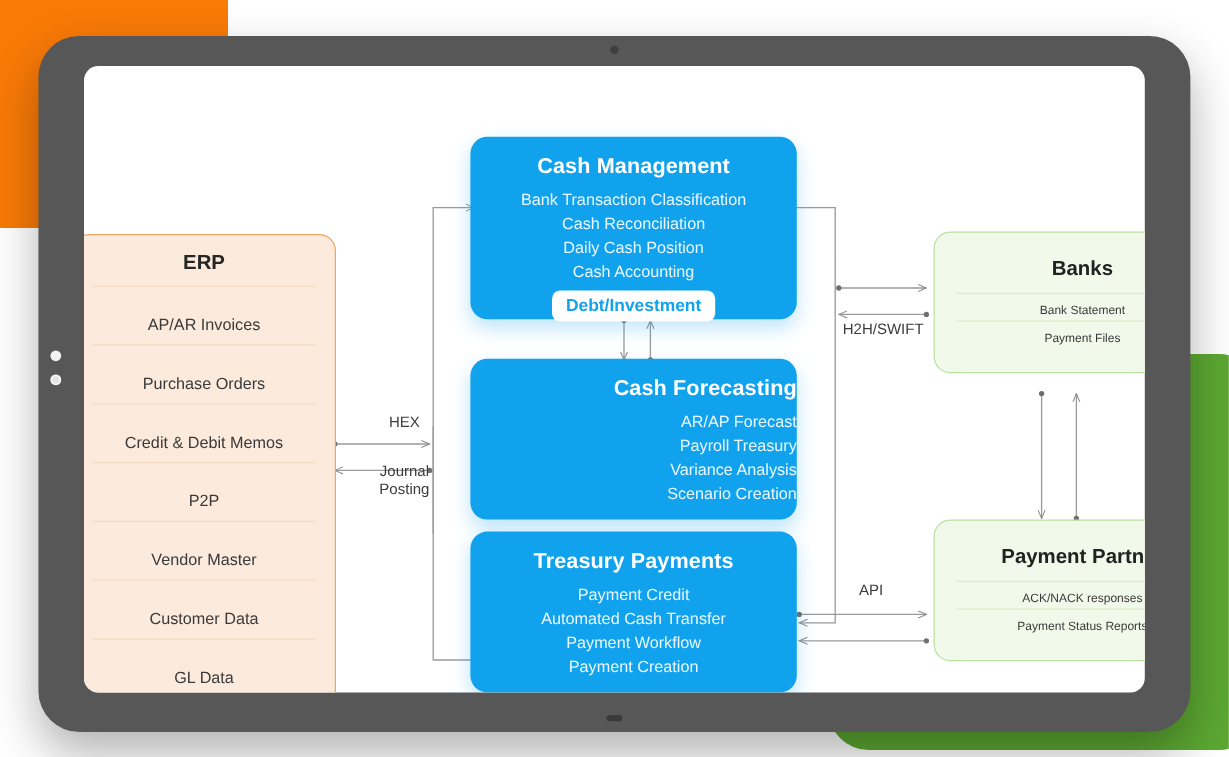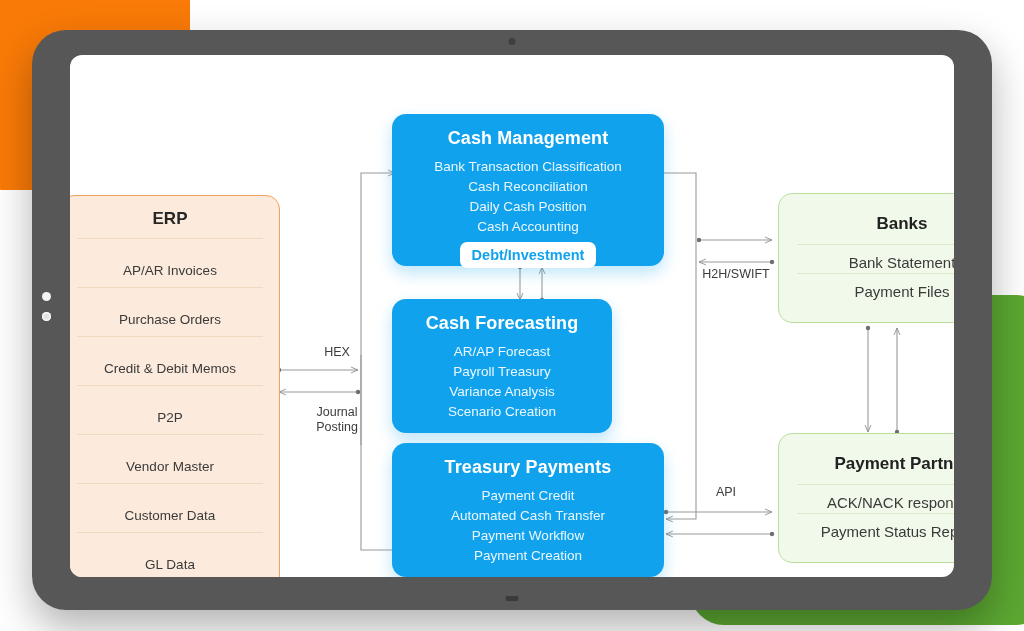--- a/index.html
+++ b/index.html
@@ -99,21 +99,21 @@
   .node-peach .node-item:first-of-type { border-top: none; padding-top: 2px; }
 
   .node-green {
     background: #F1FAEA; border: 1.6px solid #B9DFA0;
     padding: 20px 18px; text-align: center;
   }
   .node-green .node-title {
     font-size: 17px; font-weight: bold; color: #222222; margin-bottom: 10px;
   }
   .node-green .node-item {
-    font-size: 15px; color: #3A3A3A; padding: 9px 0 2px 0;
+    font-size: 10px; color: #3A3A3A; padding: 9px 0 2px 0;
     border-top: 1px solid #D9EBCB;
   }
   .node-green .node-item:first-of-type { border-top: none; padding-top: 0; padding-bottom: 9px; }
 
   
   .wire-label {
     position: absolute; font-size: 12.5px; color: #3C3C3C;
     text-align: center; line-height: 15px; white-space: pre-line;
   }
 </style>
@@ -165,21 +165,21 @@
             <line x1="596" y1="457" x2="702" y2="457" marker-start="url(#dot)" marker-end="url(#arw)"></line>
             <line x1="702" y1="479" x2="596" y2="479" marker-start="url(#dot)" marker-end="url(#arw)"></line>
 
             <line x1="798" y1="273" x2="798" y2="377" marker-start="url(#dot)" marker-end="url(#arw)"></line>
             <line x1="827" y1="377" x2="827" y2="273" marker-start="url(#dot)" marker-end="url(#arw)"></line>
           </g>
         </svg>
 
         <div class="wire-label" style="left:232px; top:290px; width:70px;">HEX</div>
 
-        <div class="wire-label" style="left:226px; top:350px; width:82px;">Journal
+        <div class="wire-label" style="left:226px; top:331px; width:82px;">Journal
 Posting</div>
 
         <div class="wire-label" style="left:618px; top:212px; width:96px;">H2H/SWIFT</div>
 
         <div class="wire-label" style="left:608px; top:430px; width:96px;">API</div>
 
         <div class="node node-peach" style="left:-10px; top:140px; width:220px;">
           <div class="node-title">ERP</div>
           <div class="node-item">AP/AR Invoices</div>
           <div class="node-item">Purchase Orders</div>
@@ -193,21 +193,21 @@
 
         <div class="node node-blue" style="left:322px; top:59px; width:272px; height:152px;">
           <div class="node-title">Cash Management</div>
           <div class="node-item">Bank Transaction Classification</div>
           <div class="node-item">Cash Reconciliation</div>
           <div class="node-item">Daily Cash Position</div>
           <div class="node-item">Cash Accounting</div>
           <div class="node-item pill">Debt/Investment</div>
         </div>
 
-        <div class="node node-blue" style="left:322px; top:244px; width:220px; height:134px;">
+        <div class="node node-blue" style="left:322px; top:244px; width:272px; height:134px;text-align:right;">
           <div class="node-title">Cash Forecasting</div>
           <div class="node-item">AR/AP Forecast</div>
           <div class="node-item">Payroll Treasury</div>
           <div class="node-item">Variance Analysis</div>
           <div class="node-item">Scenario Creation</div>
         </div>
 
         <div class="node node-blue" style="left:322px; top:388px; width:272px; height:134px;">
           <div class="node-title">Treasury Payments</div>
           <div class="node-item">Payment Credit</div>

